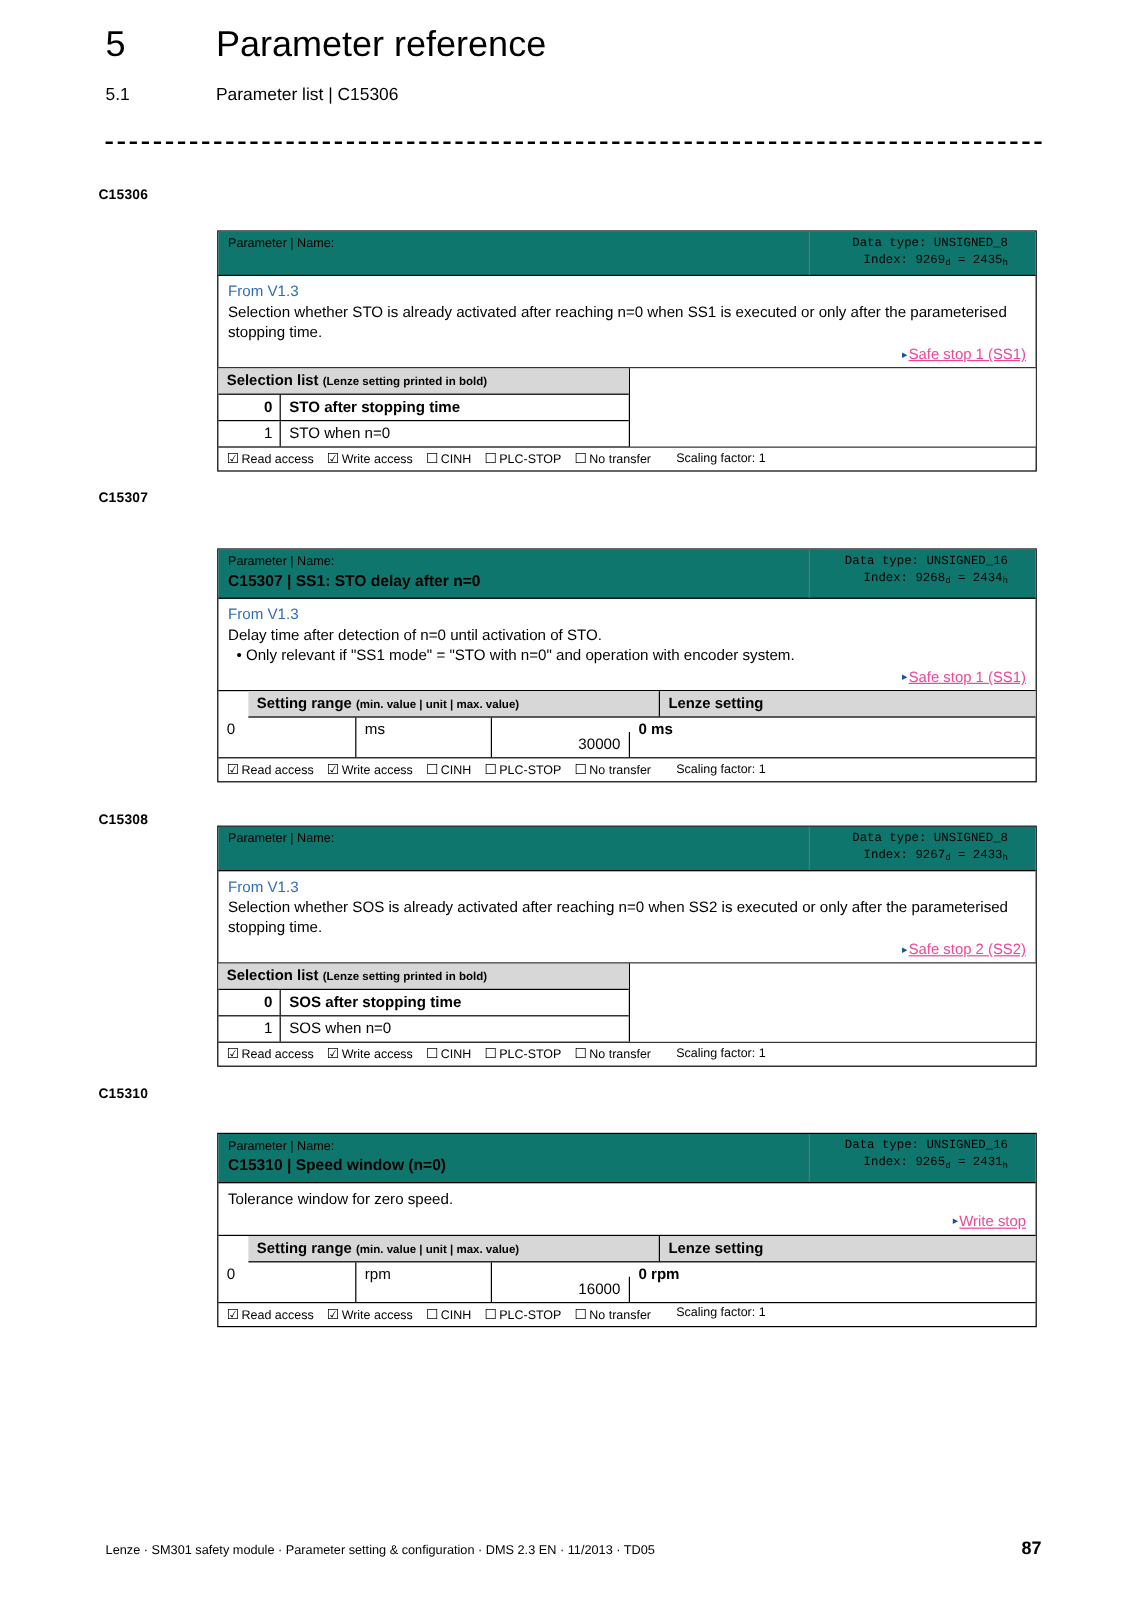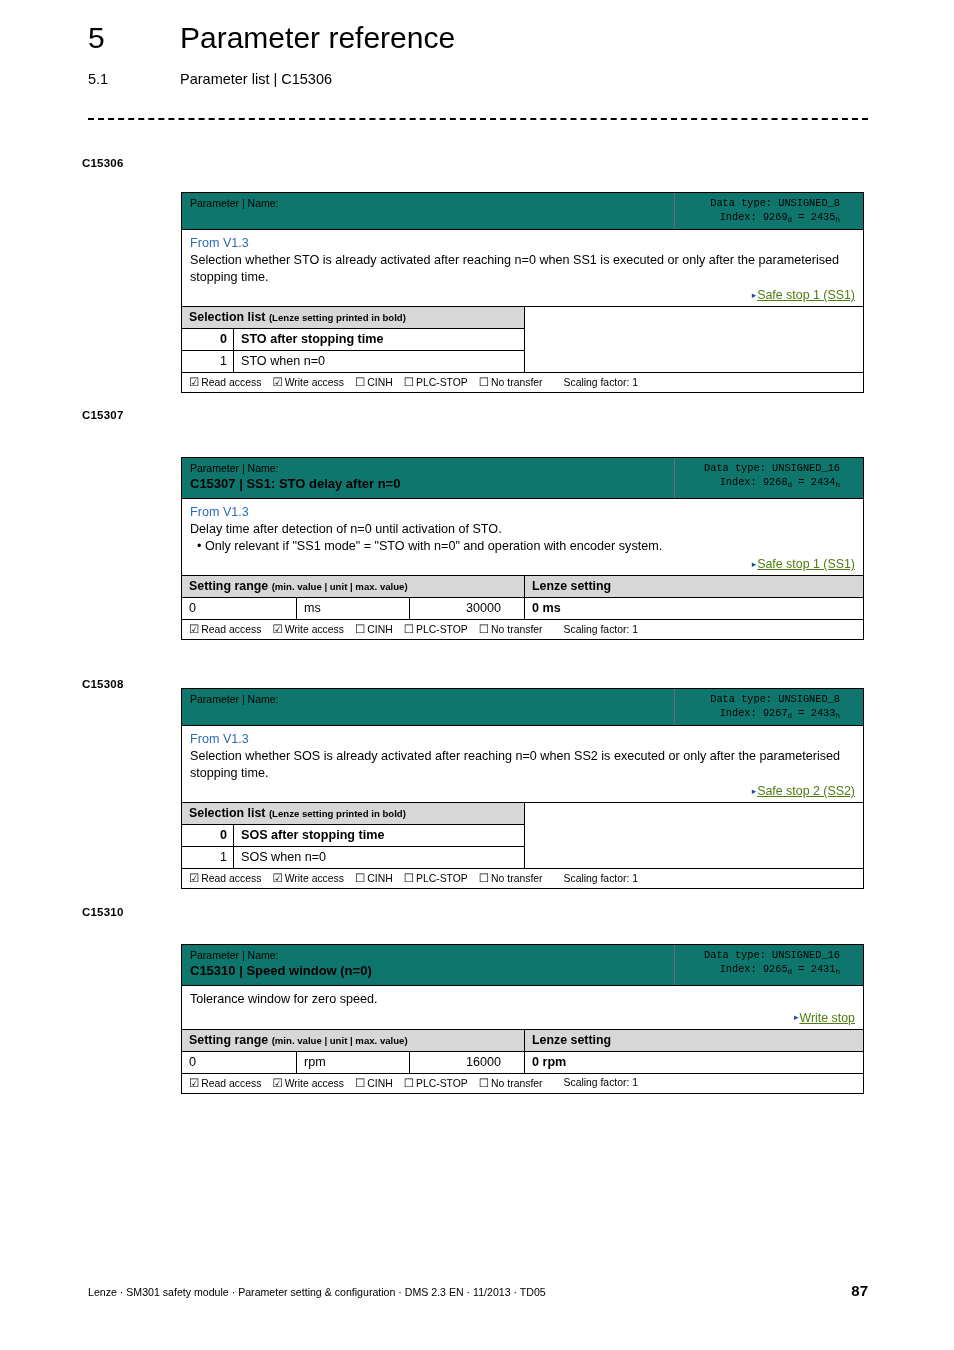--- a/index.html
+++ b/index.html
@@ -147,21 +147,21 @@
     font-size: 12.4px;
   }
   .xref-arrow {
     color: #1b4f9c;
     font-size: 9px;
     position: relative;
     top: -1.5px;
     margin-right: 1px;
   }
   .xref-link {
-    color: #4d7c0f;
+    color: #ec4899;
     text-decoration: underline;
     font-size: 12.4px;
   }
 
   
   .sel-wrap {
     display: flex;
     border-bottom: 1.3px solid #000;
   }
   .sel-left {
@@ -206,20 +206,21 @@
   .sel-row.bold .sel-text { font-weight: bold; }
 
   
   .set-wrap {
     border-bottom: 1.3px solid #000;
   }
   .set-head {
     display: flex;
     background: #d7d7d7;
     border-bottom: 1.2px solid #000;
+    margin-left: 25px;
   }
   .set-head-left {
     flex: 0 0 343px;
     padding: 3px 7px 4px 7px;
     border-right: 1.2px solid #000;
     box-sizing: border-box;
     font-size: 12.4px;
     font-weight: bold;
   }
   .set-head-left .sub {
@@ -245,25 +246,26 @@
   .set-unit {
     flex: 0 0 113px;
     padding: 3px 7px 4px 7px;
     border-right: 1.2px solid #000;
     box-sizing: border-box;
     text-align: left;
     font-size: 12.6px;
   }
   .set-max {
     flex: 0 0 115px;
-    padding: 3px 23px 4px 7px;
+    padding: 3px 7px 4px 7px;
     border-right: 1.2px solid #000;
     box-sizing: border-box;
     text-align: right;
     font-size: 12.6px;
+    margin-top: 12px;
   }
   .set-lenze {
     flex: 1 1 auto;
     padding: 3px 7px 4px 7px;
     font-size: 12.6px;
     font-weight: bold;
   }
 
   
   .acc-row {

